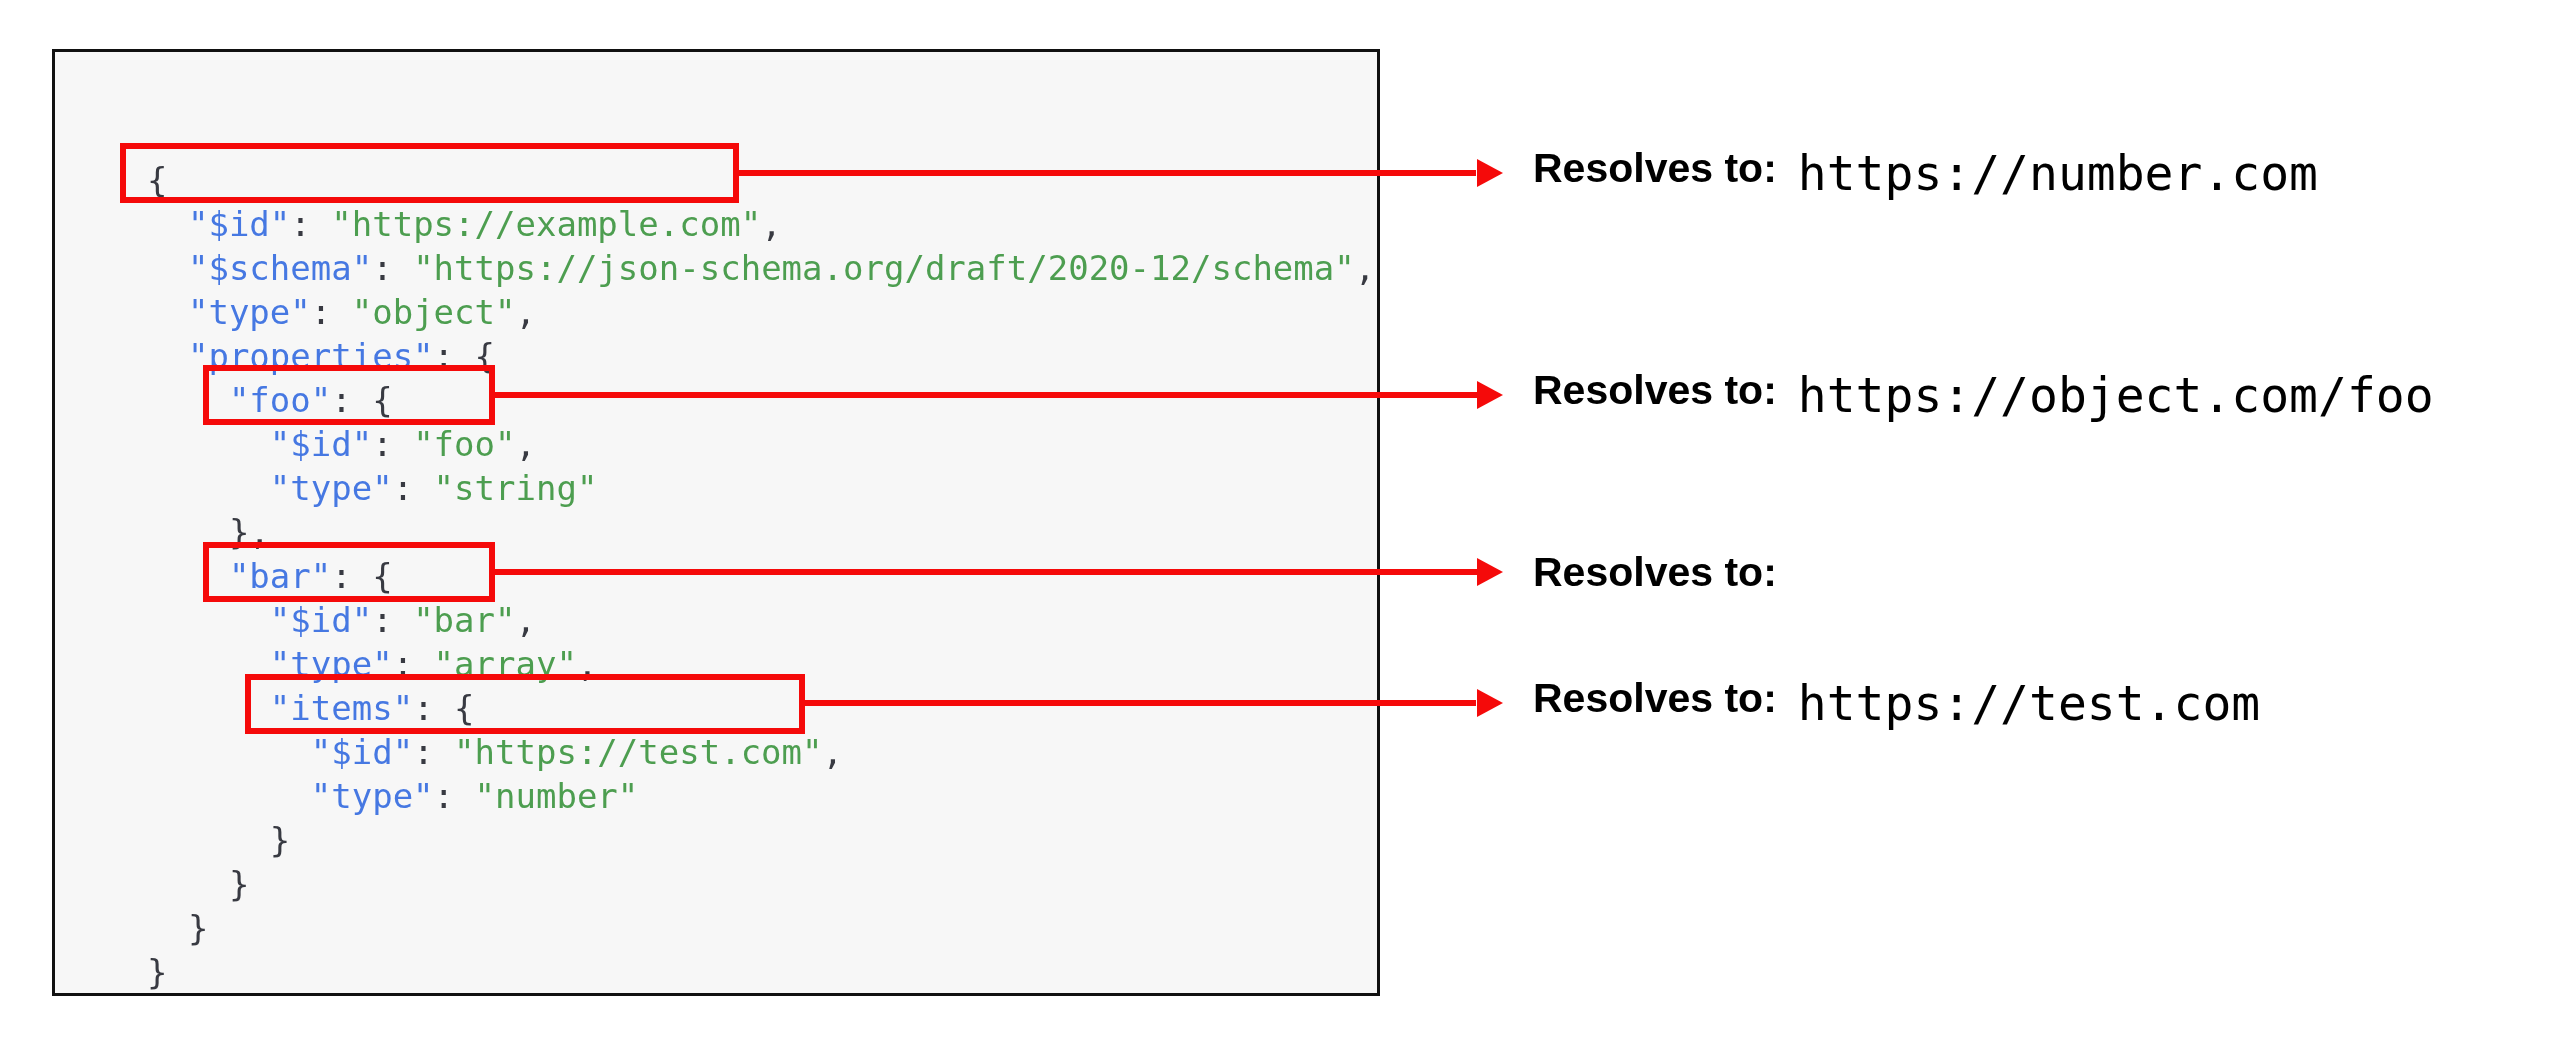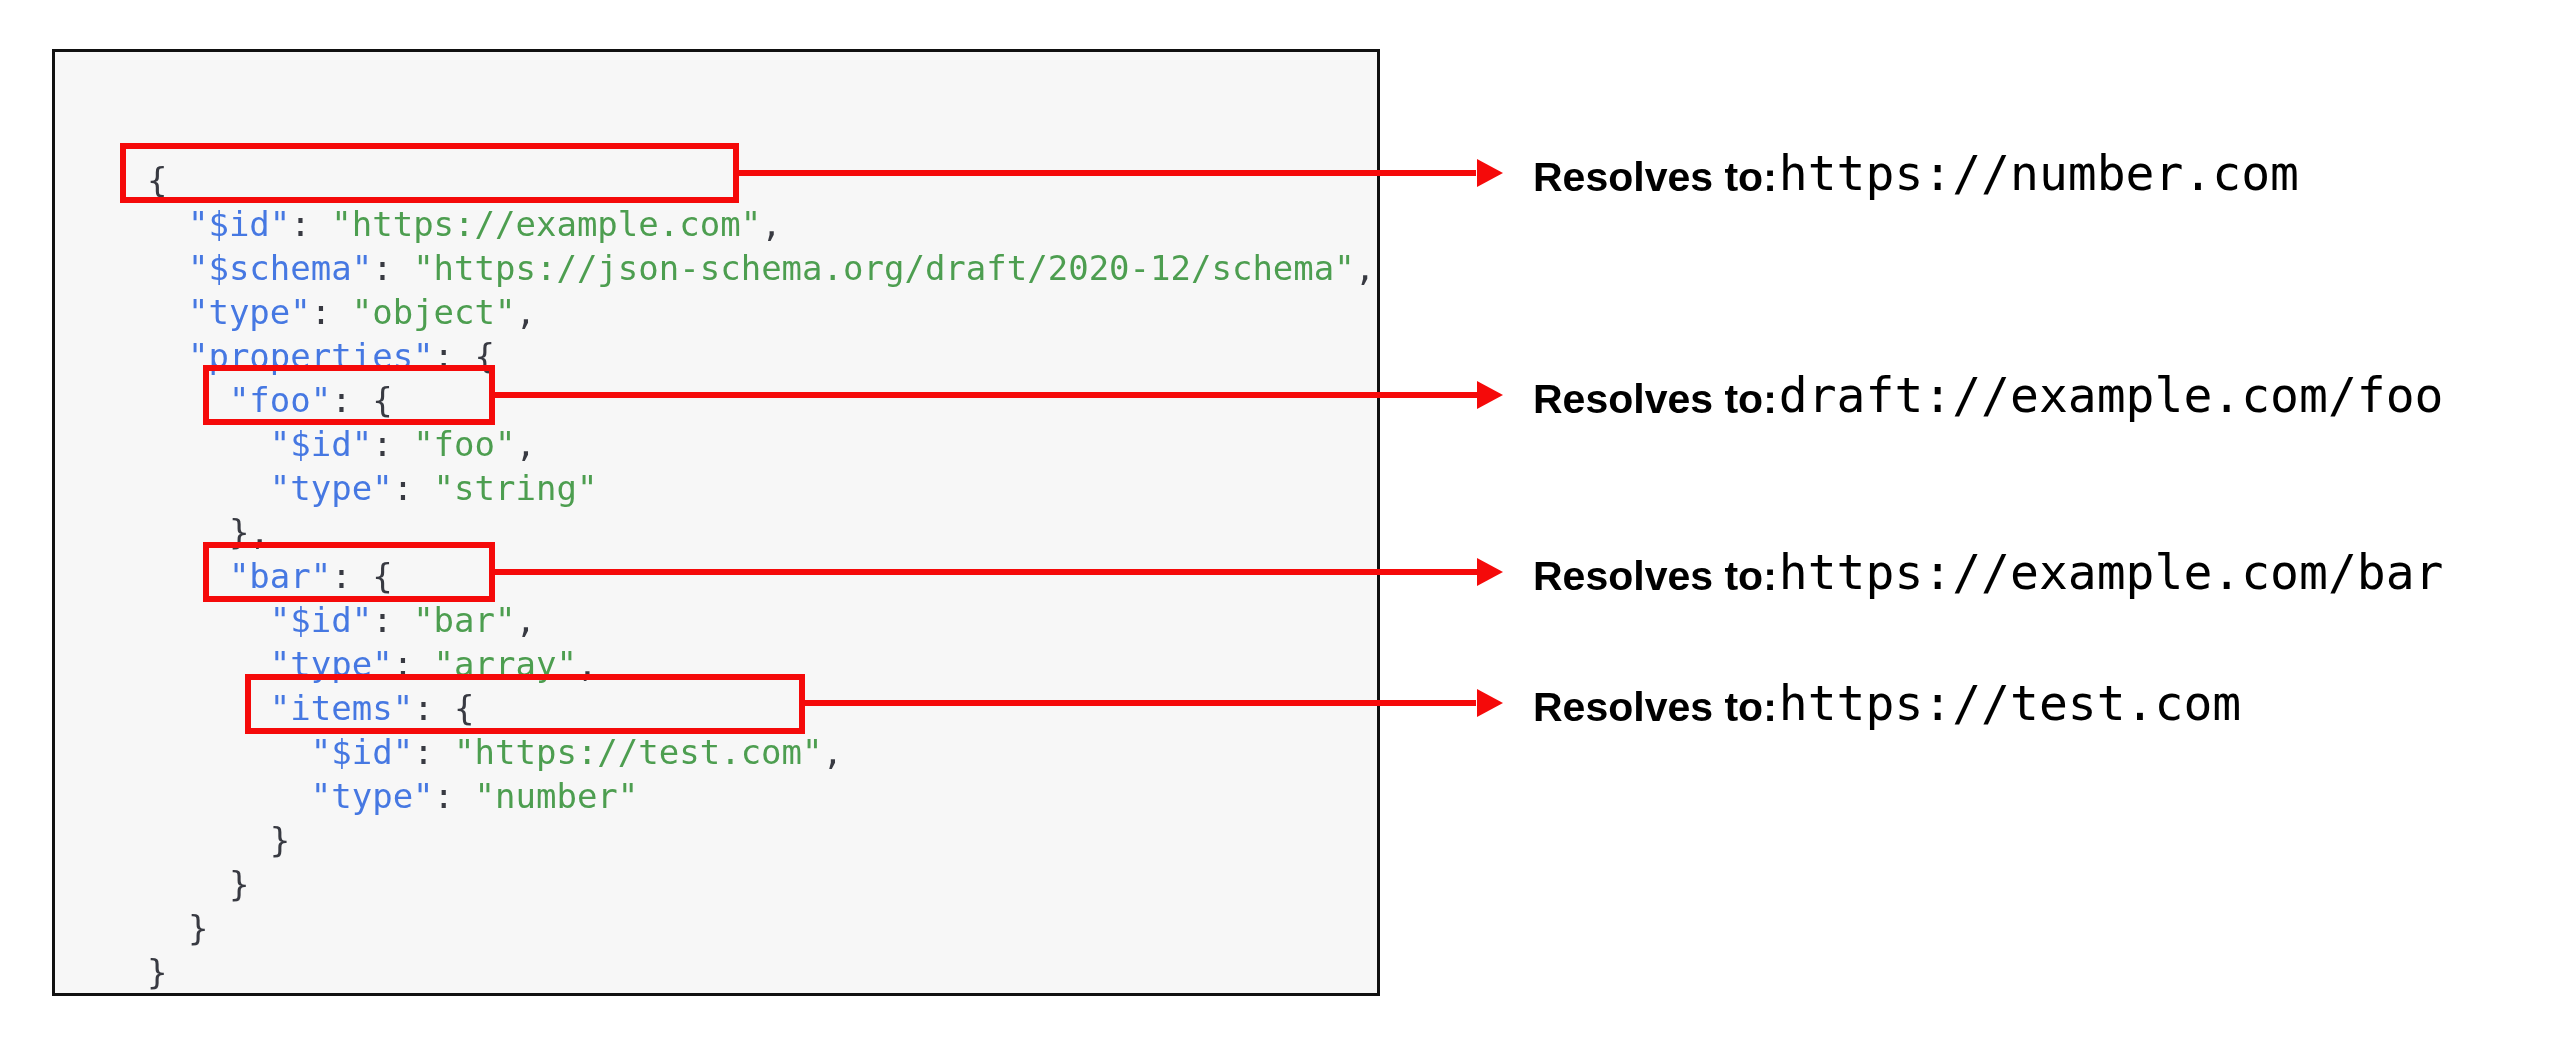--- a/index.html
+++ b/index.html
@@ -14,21 +14,21 @@
   .code{position:absolute;left:92px;top:106px;margin:0;
         font-family:"DejaVu Sans Mono",monospace;font-size:34px;line-height:44px;
         color:var(--punct);white-space:pre;}
   .code .tok-k{color:var(--key);}
   .code .tok-s{color:var(--str);}
   .code .tok-p{color:var(--punct);}
   .hbox{position:absolute;box-sizing:border-box;border:6.7px solid var(--red);background:transparent;}
   .shaft{position:absolute;height:6.1px;background:var(--red);}
   .ahead{position:absolute;width:0;height:0;border-top:14px solid transparent;
          border-bottom:14px solid transparent;border-left:26px solid var(--red);}
-  .annot{position:absolute;display:flex;align-items:flex-end;gap:2px;transform:translateY(-50%);
+  .annot{position:absolute;display:flex;align-items:flex-start;gap:21px;transform:translateY(-50%);
          white-space:nowrap;}
   .annot .lbl{font-family:"Liberation Sans",sans-serif;font-weight:bold;font-size:41px;color:#000000;}
   .annot .url{font-family:"DejaVu Sans Mono",monospace;font-size:48px;color:#000000;}
 </style>
 </head>
 <body>
 
 <div class="canvas">
 
   <div class="panel">
@@ -51,25 +51,24 @@
 
   <div class="shaft" style="left:805px;top:700px;width:671px;"></div>
   <div class="ahead" style="left:1477px;top:689px;"></div>
 
   <div class="annot" style="left:1533px;top:173px;">
     <span class="lbl">Resolves to:</span>
     <span class="url">https://number.com</span>
   </div>
   <div class="annot" style="left:1533px;top:395px;">
     <span class="lbl">Resolves to:</span>
-    <span class="url">draft://example.com/foo</span>
+    <span class="url">https://object.com/foo</span>
   </div>
   <div class="annot" style="left:1533px;top:572px;">
     <span class="lbl">Resolves to:</span>
-    <span class="url">https://example.com/bar</span>
   </div>
   <div class="annot" style="left:1533px;top:703px;">
     <span class="lbl">Resolves to:</span>
     <span class="url">https://test.com</span>
   </div>
 
 </div>
 
 
 </body></html>

